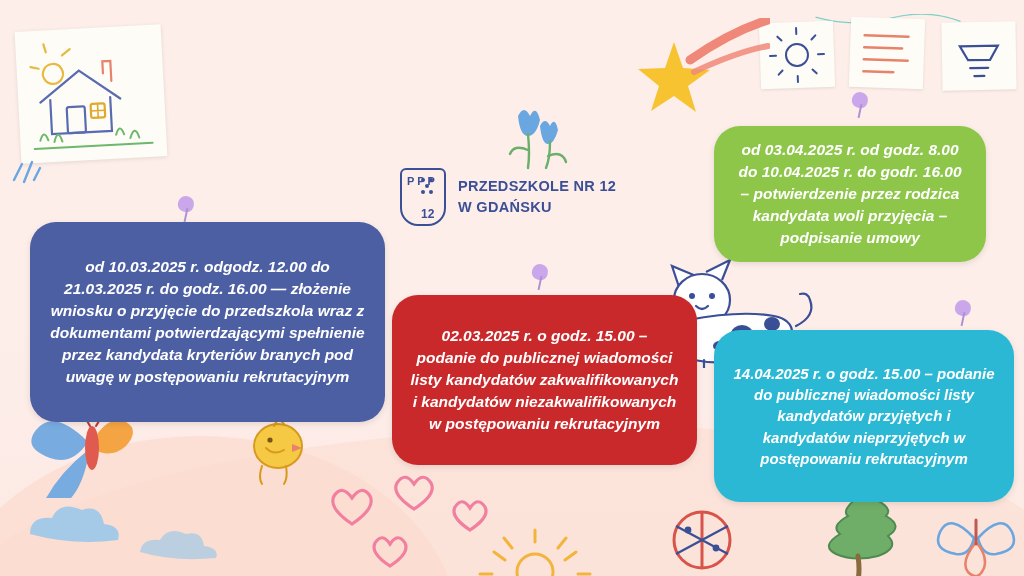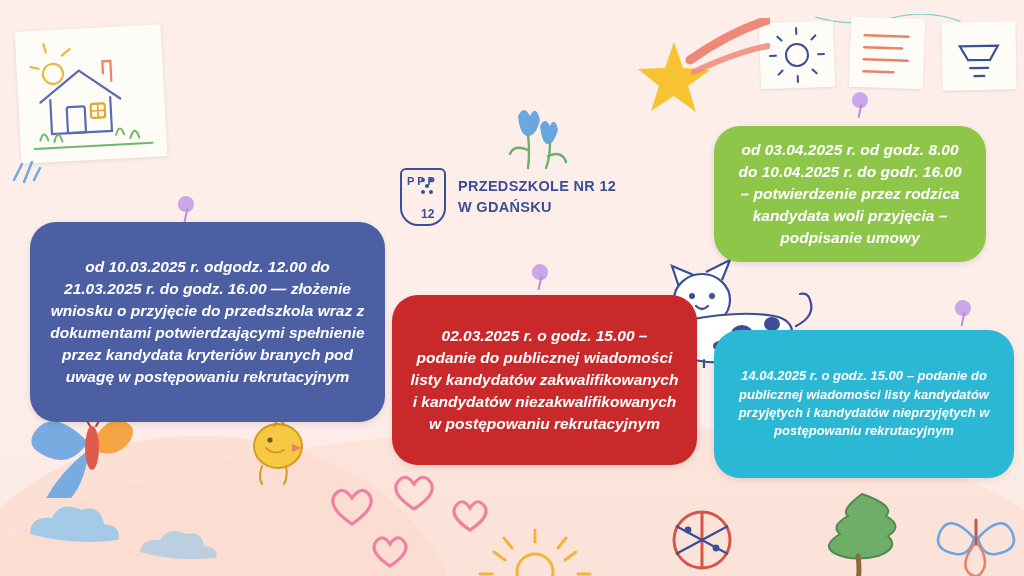--- a/index.html
+++ b/index.html
@@ -150,23 +150,23 @@
     top: 126px;
     width: 272px;
     height: 136px;
     background: #8ec64a;
     font-size: 15.5px;
   }
   .box-cyan {
     left: 714px;
     top: 330px;
     width: 300px;
-    height: 148px;
+    height: 172px;
     background: #2bb8d4;
-    font-size: 13px;
+    font-size: 15px;
   }
 
   
   .pin {
     position: absolute;
     width: 16px;
     height: 26px;
     z-index: 5;
   }
   .pin .head {

